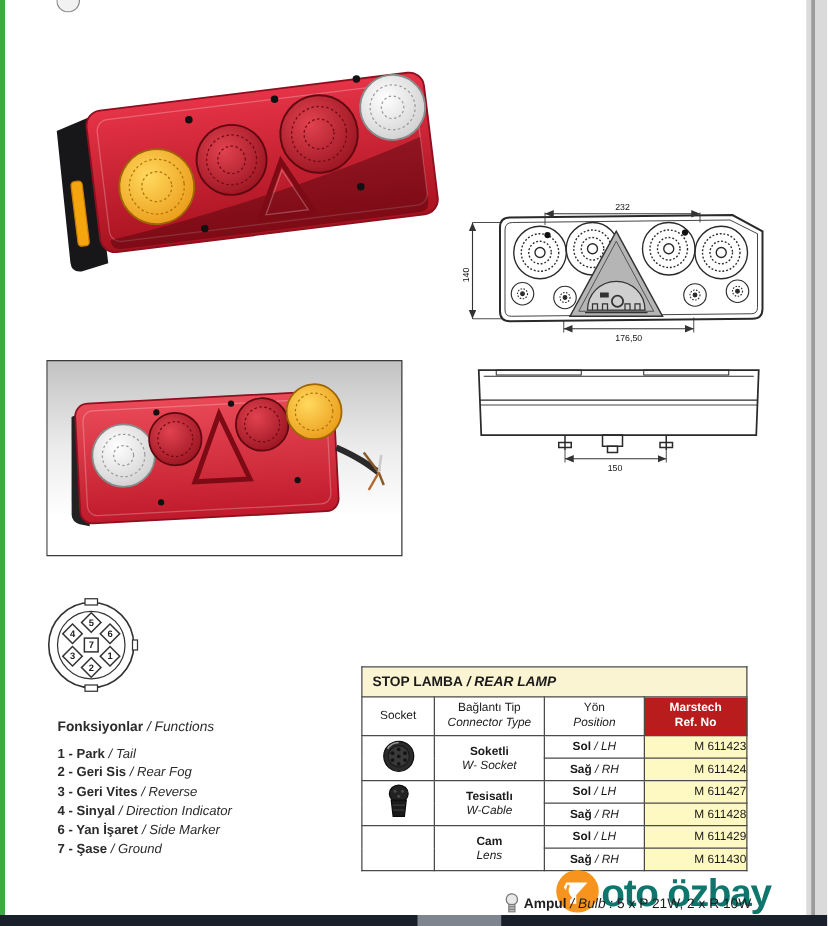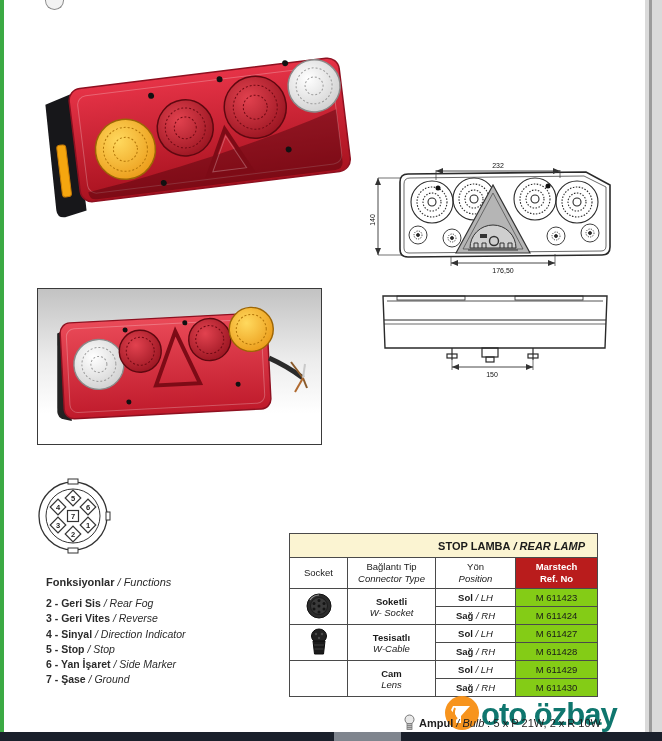--- a/index.html
+++ b/index.html
@@ -32,25 +32,25 @@
 
   
   .functions{position:absolute;left:46px;top:576px;font-size:10.5px;color:#2b2b2b;}
   .functions .title{font-size:11px;margin-bottom:8px;}
   .fn-item{line-height:15.3px;white-space:nowrap;}
 
   
   .spec{position:absolute;left:289px;top:533px;border-collapse:collapse;font-size:9.5px;
         color:#1a1a1a;table-layout:fixed;z-index:3;}
   .spec td{border:1px solid #4a4a4a;text-align:center;vertical-align:middle;padding:0;background:#fff;}
-  .spec .t-title td{background:#FBF4D2;text-align:right;padding:4px 12px 4px 8px;font-size:11px;height:15px;}
+  .spec .t-title td{background:#FBF4D2;text-align:left;padding:4px 12px 4px 8px;font-size:11px;height:15px;}
   .spec .t-head td{height:30px;line-height:12px;}
   .spec .t-head .green{background:#b91c1c;color:#fff;font-weight:700;}
   .spec .row td{height:17px;}
-  .spec .ref-cell{background:#84cc16;}
+  .spec .ref-cell{background:#fef9c3;text-align:right;}
 
   
   .bulb-line{position:absolute;left:404px;top:714px;display:flex;align-items:center;gap:4px;
              font-size:11px;color:#1e1e1e;z-index:7;white-space:nowrap;}
   .logo-badge{position:absolute;left:444px;top:695px;z-index:6;}
   .logo-text{position:absolute;left:481px;top:699px;font-size:31px;font-weight:700;color:#0f766e;
              letter-spacing:-1px;line-height:1;z-index:6;white-space:nowrap;}
 </style>
 </head>
 <body>
@@ -294,27 +294,27 @@
       <text x="28" y="36.5">4</text>
       <text x="43" y="45.5">7</text>
     </g>
   </svg>
 
   <div class="functions">
     <div class="title">
       <span class="b">Fonksiyonlar</span><span class="i"> / Functions</span>
     </div>
     <div class="fn-item">
+      <span class="b">1 - Park</span><span class="i"> / Tail</span></div>
+    <div class="fn-item">
       <span class="b">2 - Geri Sis</span><span class="i"> / Rear Fog</span></div>
     <div class="fn-item">
       <span class="b">3 - Geri Vites</span><span class="i"> / Reverse</span></div>
     <div class="fn-item">
       <span class="b">4 - Sinyal</span><span class="i"> / Direction Indicator</span></div>
-    <div class="fn-item">
-      <span class="b">5 - Stop</span><span class="i"> / Stop</span></div>
     <div class="fn-item">
       <span class="b">6 - Yan İşaret</span><span class="i"> / Side Marker</span></div>
     <div class="fn-item">
       <span class="b">7 - Şase</span><span class="i"> / Ground</span></div>
   </div>
 
   <table class="spec">
     <colgroup>
         <col style="width:58px">
         <col style="width:88px">

